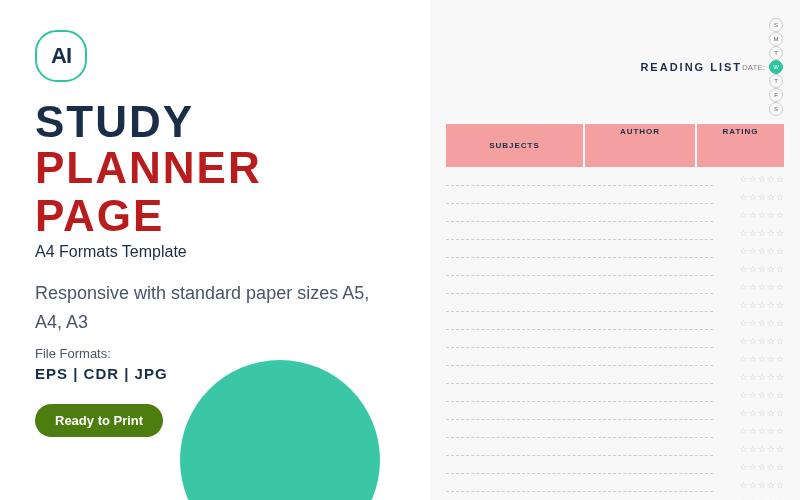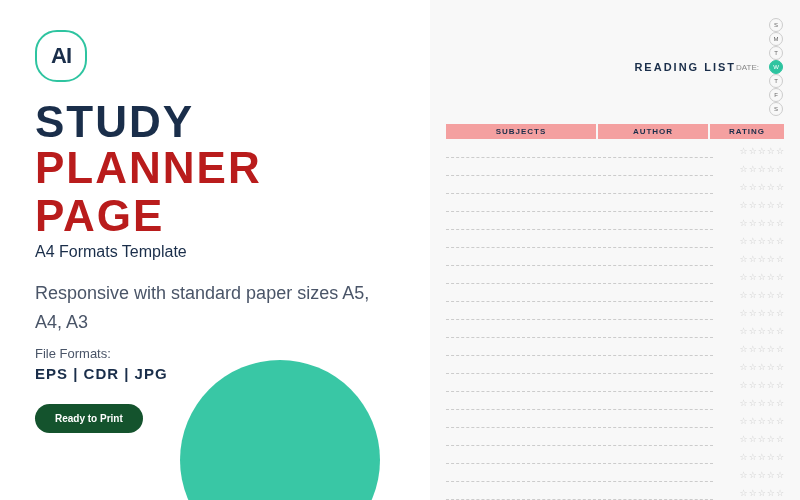--- a/index.html
+++ b/index.html
@@ -89,23 +89,23 @@
       font-size: 15px;
       font-weight: 900;
       color: #1a2e4a;
       letter-spacing: 1px;
       margin-bottom: 22px;
     }
 
     .ready-btn {
       display: inline-flex;
       align-items: center;
-      background: #14532d;
+      background: #4d7c0f;
       color: #fff;
-      font-size: 10px;
+      font-size: 13px;
       font-weight: 700;
       padding: 9px 20px;
       border-radius: 25px;
       border: none;
       cursor: pointer;
       width: fit-content;
     }
 
     
     .green-circle-bottom {
@@ -138,21 +138,21 @@
     .reading-list-title {
       font-size: 11px;
       font-weight: 900;
       color: #1a2e4a;
       letter-spacing: 2px;
       text-transform: uppercase;
     }
     .date-row {
       display: flex;
       align-items: center;
-      gap: 6px;
+      gap: 0;
     }
     .date-label {
       font-size: 8px;
       color: #888;
       margin-right: 3px;
       text-transform: uppercase;
     }
     .date-circle {
       width: 14px;
       height: 14px;
@@ -169,27 +169,27 @@
       background: #2ec4a0;
       border-color: #2ec4a0;
       color: #fff;
     }
 
     .columns-header {
       display: flex;
       margin-bottom: 4px;
     }
     .col-subjects {
-      width: 150px;
+      width: 137px;
       background: #f4a0a0;
       text-align: center;
       font-size: 8px;
       font-weight: 700;
       color: #1a2e4a;
-      padding: 3px 0;
+      padding: 17px 0;
       letter-spacing: 1px;
       text-transform: uppercase;
     }
     .col-author {
       width: 110px;
       background: #f4a0a0;
       text-align: center;
       font-size: 8px;
       font-weight: 700;
       color: #1a2e4a;

